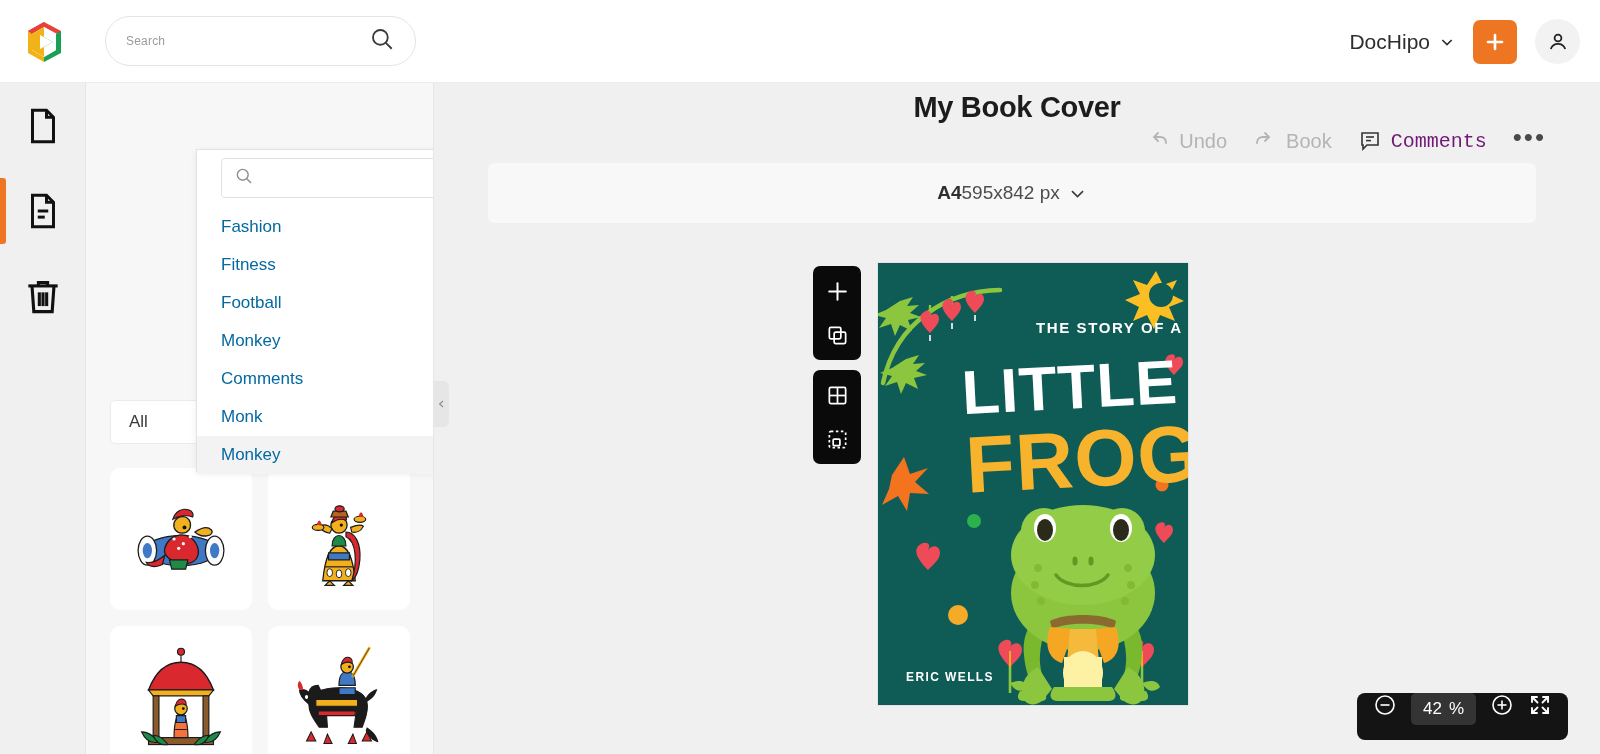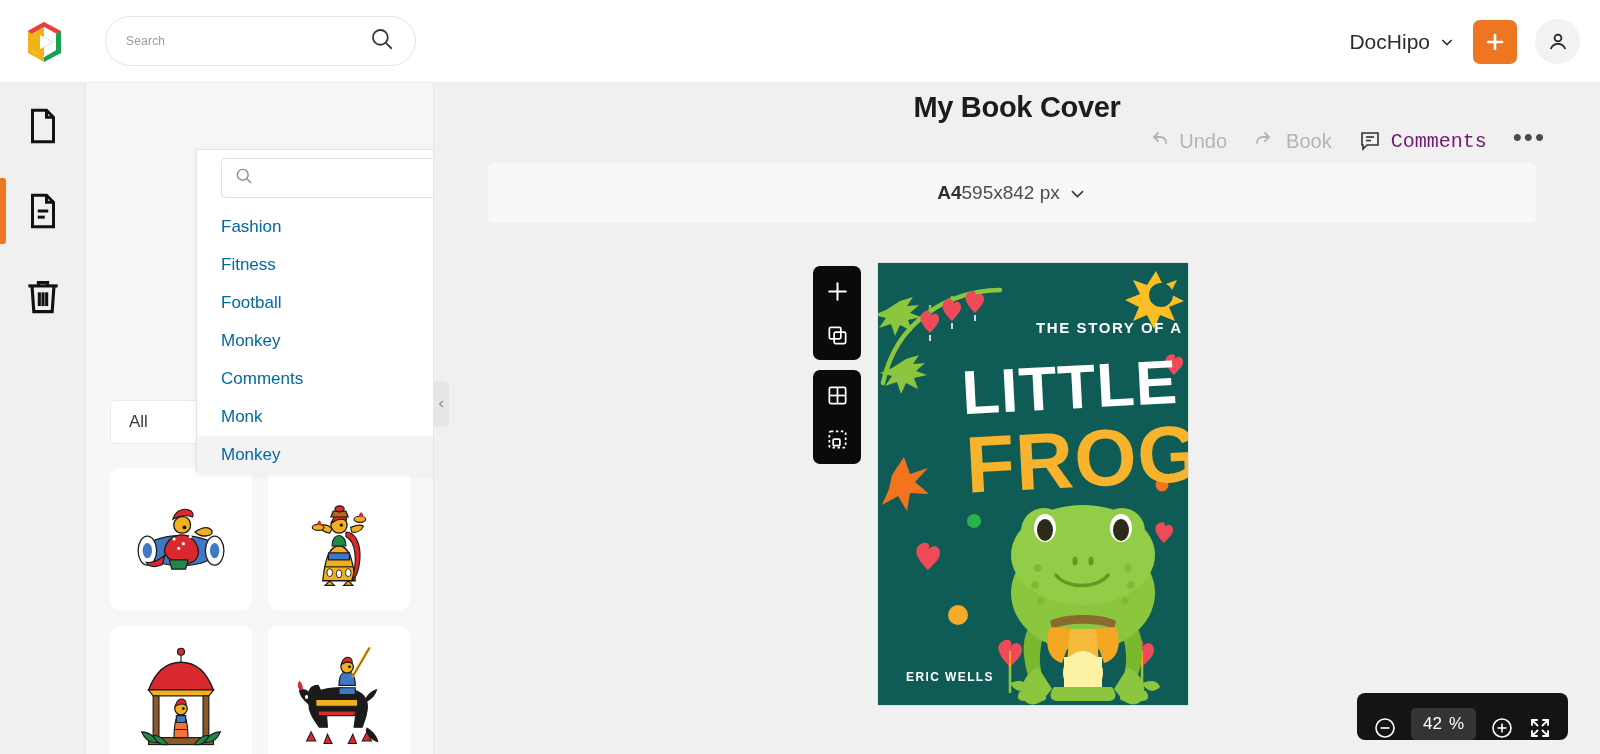--- a/index.html
+++ b/index.html
@@ -238,21 +238,21 @@
     overflow: hidden;
   }
   .cover svg { display: block; }
 
   
   .zoombar {
     position: absolute; right: 32px; bottom: 14px;
     height: 47px;
     background: #141414;
     border-radius: 8px;
-    display: flex; align-items: flex-end; gap: 14px;
+    display: flex; align-items: flex-start; gap: 14px;
     padding: 0 16px;
     z-index: 25;
   }
   .zb-icon { cursor: pointer; display: flex; align-items: center; }
   .zoom-pill {
     background: #343434;
     border-radius: 5px;
     padding: 6px 12px;
     color: #ffffff; font-size: 17px;
     display: flex; align-items: center; gap: 7px;

